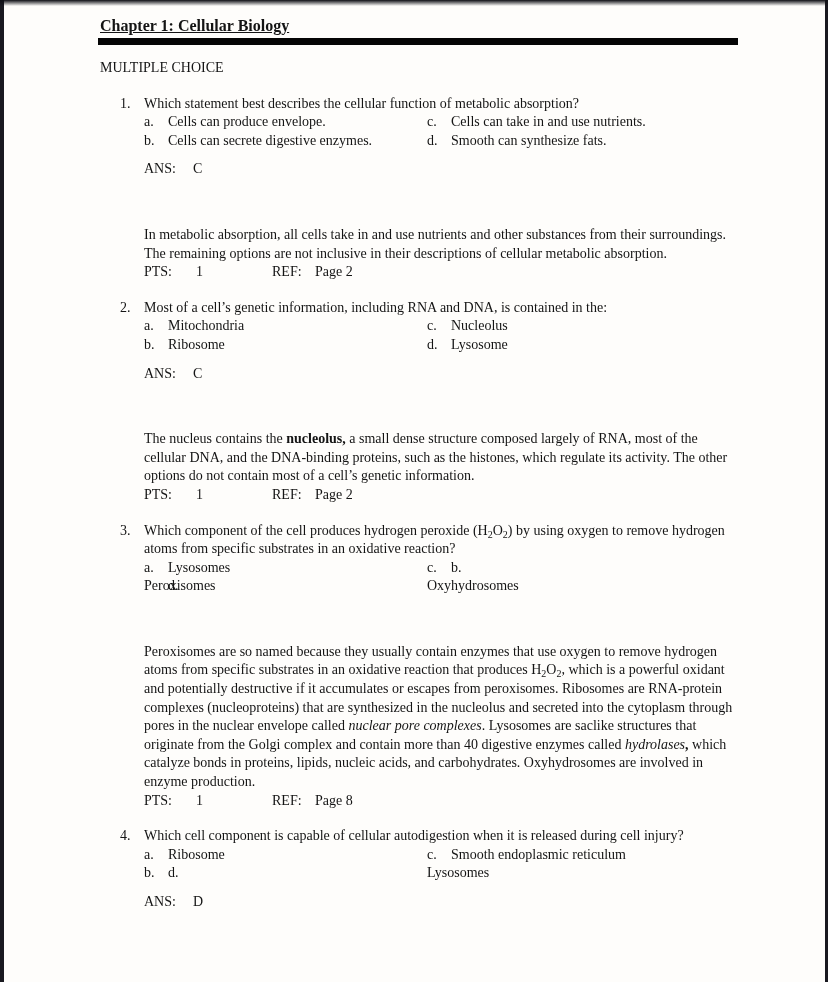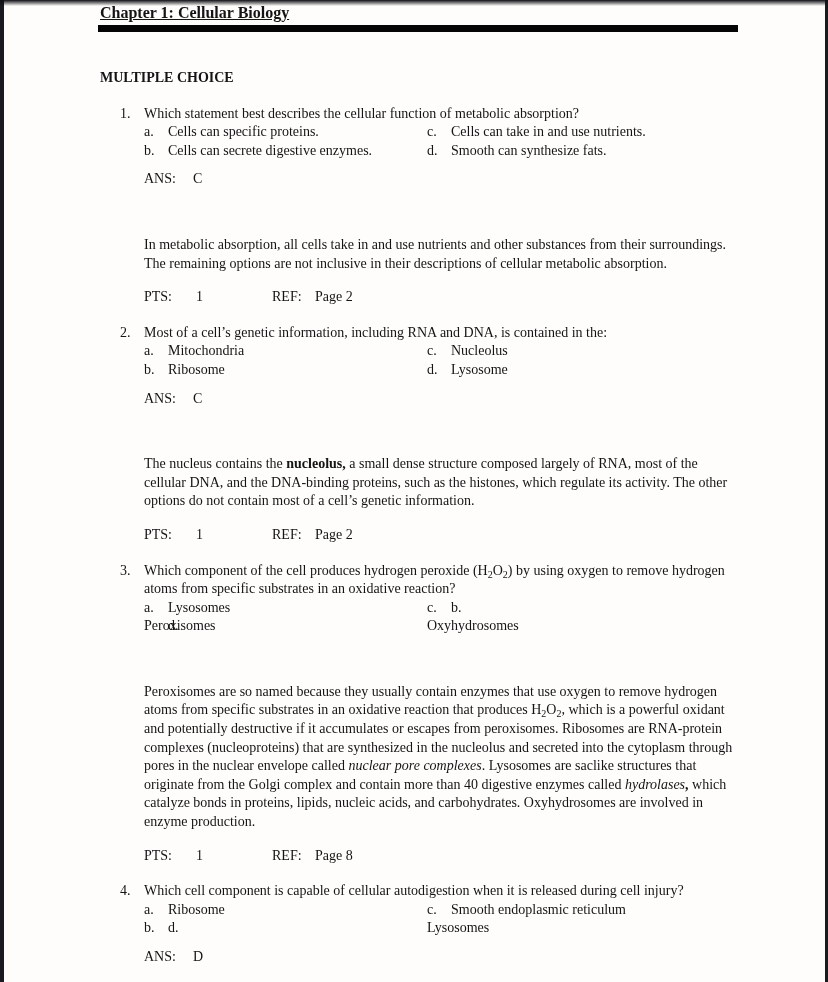--- a/index.html
+++ b/index.html
@@ -7,44 +7,44 @@
     width: 828px; height: 982px; position: relative;
     background: #fefdfb;
     font-family: "Liberation Serif", "DejaVu Serif", serif;
     font-size: 14px; line-height: 18.6px; color: #141414;
     overflow: hidden;
   }
   .edge-left  { position: absolute; left: 0; top: 0; bottom: 0; width: 4px; background: #191920; }
   .edge-right { position: absolute; right: 0; top: 0; bottom: 0; width: 3px; background: #191920; }
   .top-shadow { position: absolute; left: 0; top: 0; right: 0; height: 6px;
                 background: linear-gradient(#0f0f15, rgba(15,15,21,0)); }
-  .content { position: absolute; left: 98px; top: 3px; width: 640px; }
+  .content { position: absolute; left: 98px; top: 16px; width: 640px; }
 
   .doc-title {
     font-size: 16px; font-weight: bold; text-decoration: underline;
     padding-left: 2px; line-height: 19px;
   }
   .title-rule { height: 7px; background: #050505; margin-top: 3px; }
-  .section-heading { margin-top: 37px; font-weight: bold; font-size: 14px; padding-left: 2px; }
+  .section-heading { margin-top: 14px; font-weight: normal; font-size: 14px; padding-left: 2px; }
 
   .question { margin-top: 17px; }
   .q-row { display: grid; grid-template-columns: 24px 1fr; padding-left: 22px; }
   .q-num { }
   .q-stem { }
 
   .options { display: grid; grid-template-columns: 24px 259px 24px 1fr; padding-left: 46px; }
   .opt-letter { }
   .opt-text { }
 
   .ans { margin-top: 10px; padding-left: 46px; }
   .ans-value { margin-left: 17px; }
 
   .rationale { padding-left: 46px; width: 594px; margin-top: 47px; }
 
-  .ptsref { margin-top: 15px; padding-left: 46px; display: grid; grid-template-columns: 52px 76px 43px auto; }
+  .ptsref { padding-left: 46px; display: grid; grid-template-columns: 52px 76px 43px auto; }
 
   .seg-i  { font-style: italic; text-align: right; }
   .seg-bi { font-weight: bold; }
   .seg-b  { font-weight: bold; }
   .seg-sub { font-size: 10px; vertical-align: -3px; line-height: 0; }
 </style>
 </head>
 <body>
 
 <div class="edge-left"></div>
@@ -57,21 +57,21 @@
   <div class="title-rule"></div>
   <div class="section-heading">MULTIPLE CHOICE</div>
 
   <section class="question">
     <div class="q-row">
       <span class="q-num">1.</span>
       <div class="q-stem">Which statement best describes the cellular function of metabolic absorption?</div>
     </div>
     <div class="options">
       <span class="opt-letter">a.</span>
-      <span class="opt-text">Cells can specific proteins.</span>
+      <span class="opt-text">Cells can produce envelope.</span>
       <span class="opt-letter">c.</span>
       <span class="opt-text">Cells can take in and use nutrients.</span>
       <span class="opt-letter">b.</span>
       <span class="opt-text">Cells can secrete digestive enzymes.</span>
       <span class="opt-letter">d.</span>
       <span class="opt-text">Smooth can synthesize fats.</span>
     </div>
     <div class="ans">
       <span class="ans-label">ANS:</span><span class="ans-value">C</span>
     </div>

